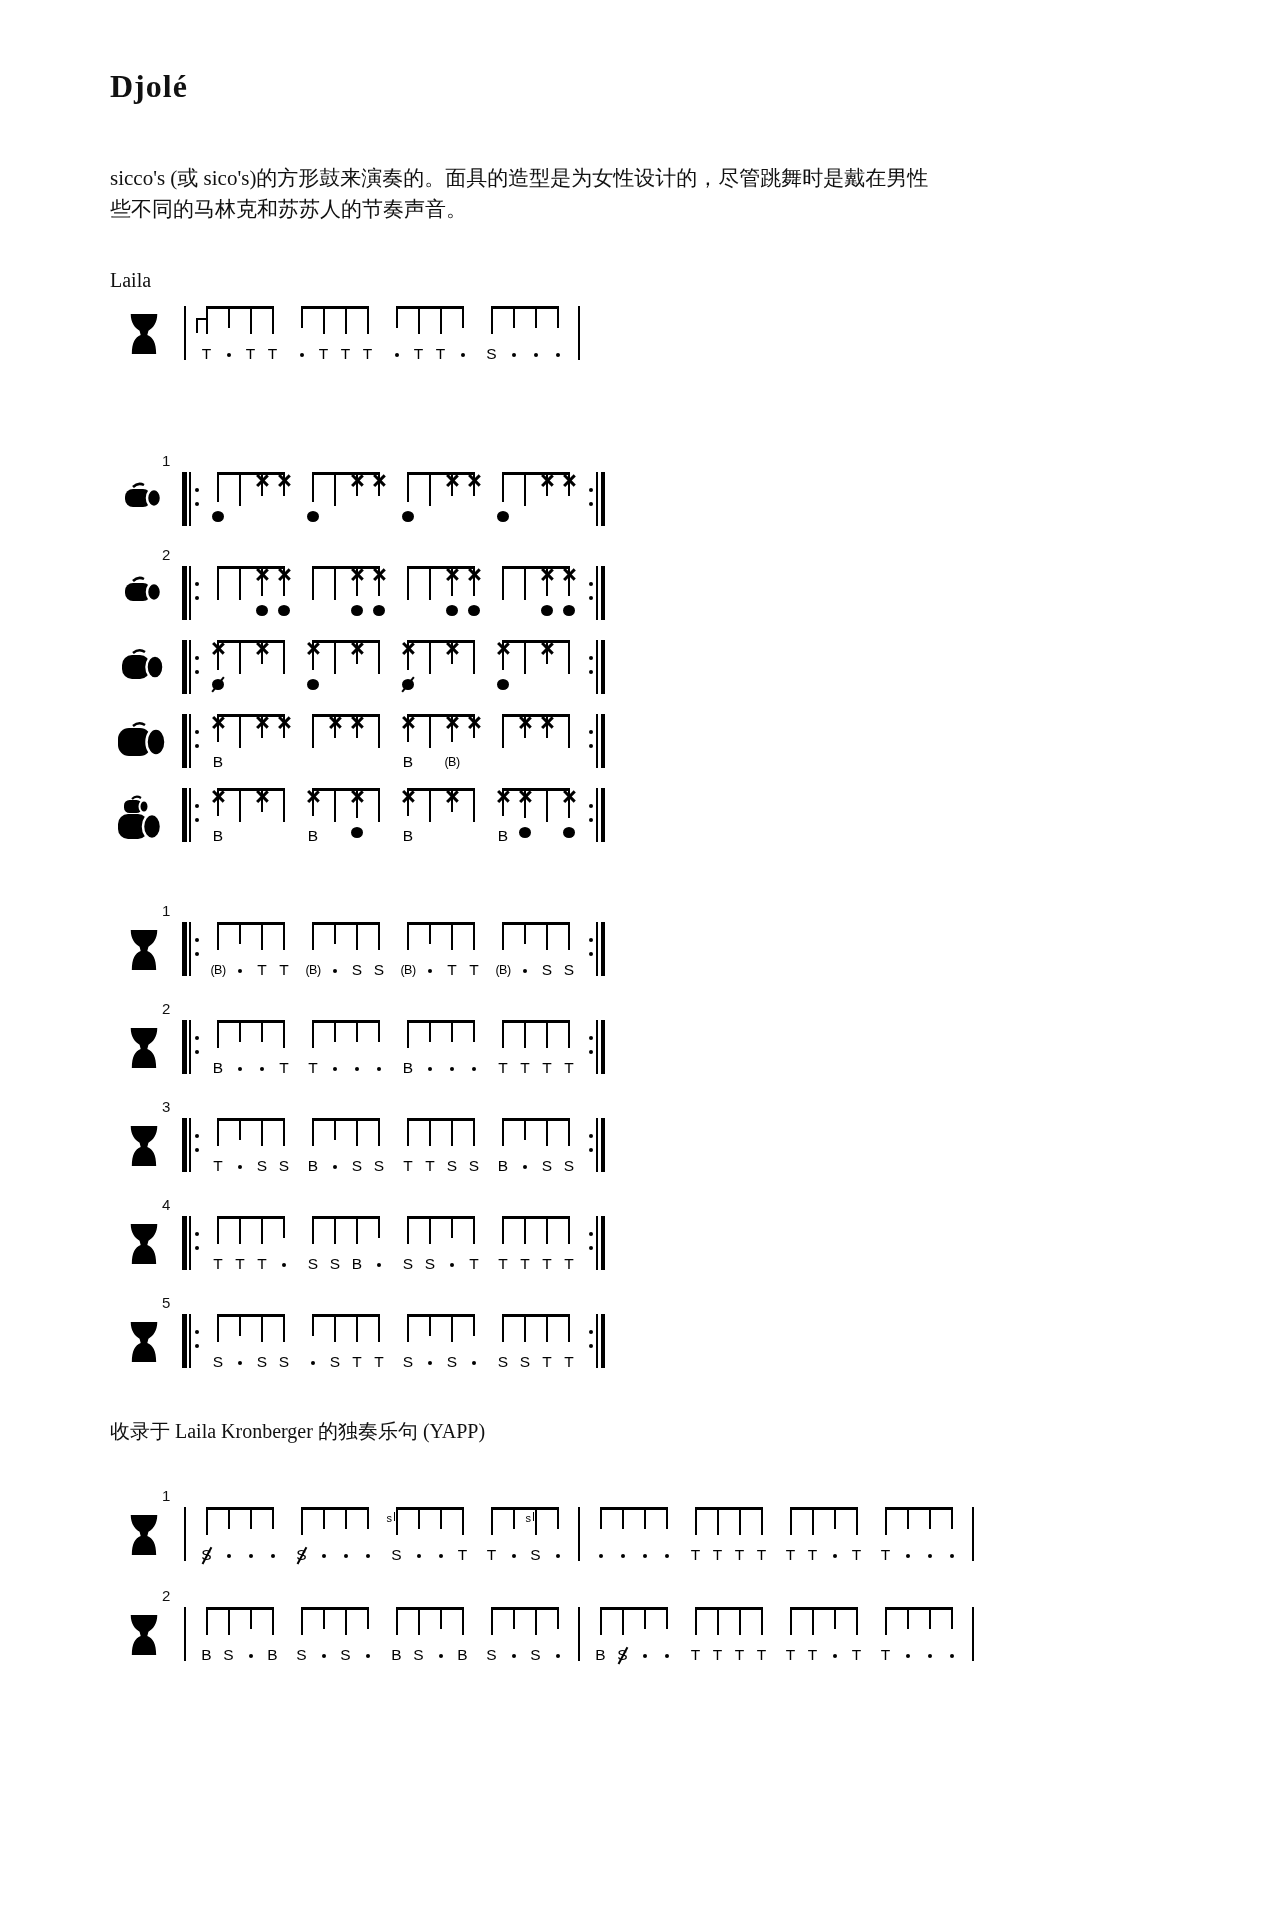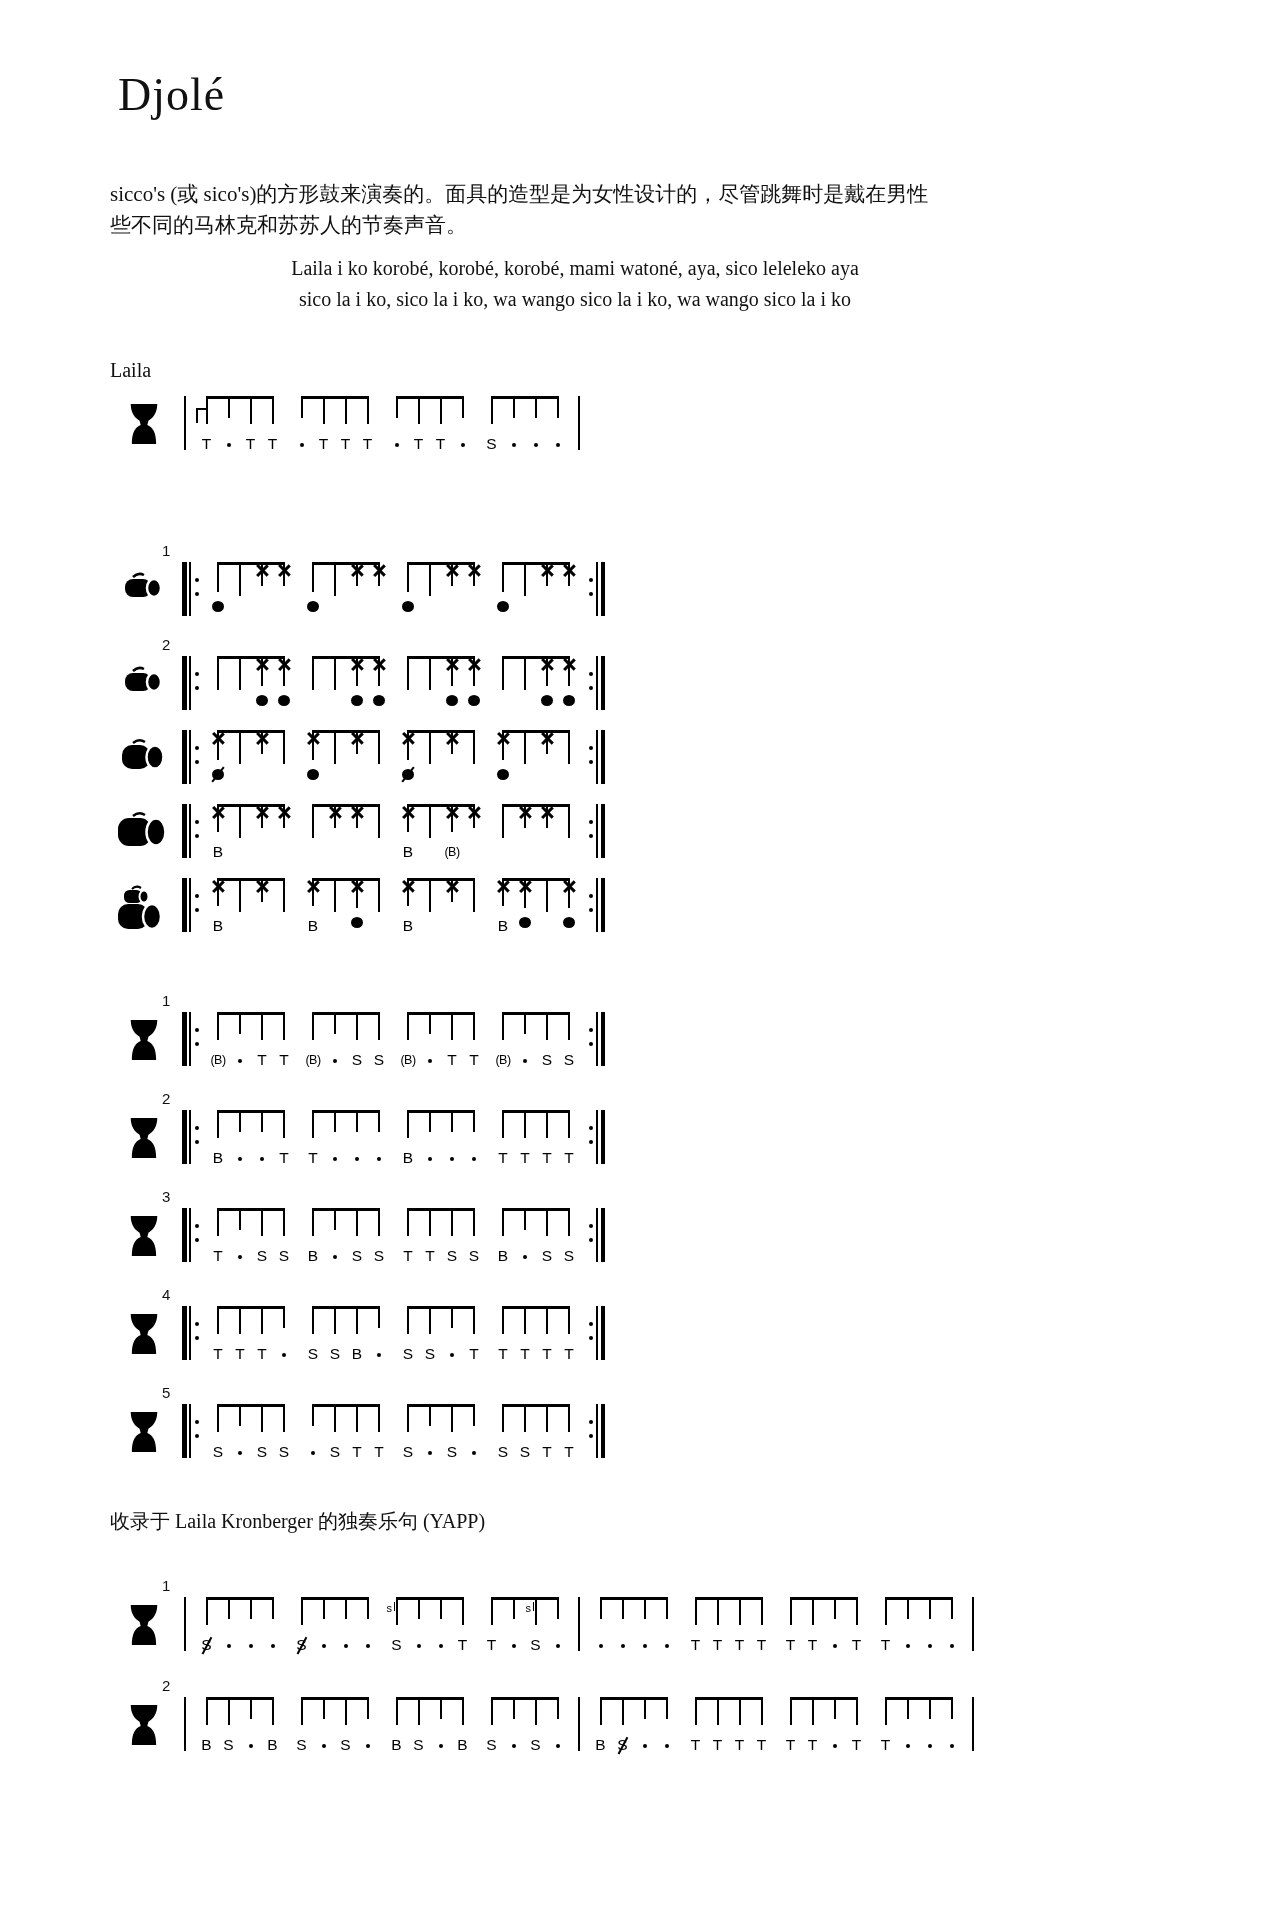--- a/index.html
+++ b/index.html
@@ -2,21 +2,21 @@
 <html><head>
 <meta charset="utf-8">
 <style>
   html,body{margin:0;padding:0;background:#e8e8e8;}
   .page{
     width:1272px;min-height:1914px;margin:0 auto;background:#fff;color:#111;
     box-sizing:border-box;padding:68px 96px 60px 110px;
     font-family:"Liberation Serif","DejaVu Serif",serif;
   }
   
-  .title{font-size:46px;font-weight:normal;margin:0 0 58px 8px;letter-spacing:1px;}
+  .title{font-size:32px;font-weight:bold;margin:0 0 58px 0;letter-spacing:1px;}
   .intro{width:965px;font-size:21px;line-height:31px;}
   .intro-line{white-space:nowrap;}
   .lyrics{width:930px;text-align:center;font-size:20px;line-height:31px;margin-top:12px;}
   .call-label{font-size:20px;margin-top:44px;margin-bottom:14px;}
   .yapp-label{font-size:20px;margin-top:46px;margin-bottom:42px;}
 
   
   .nrow{display:flex;align-items:flex-start;margin-bottom:16px;}
   .sect-call .nrow{margin-bottom:0;}
   #section-call{margin-bottom:88px;}
@@ -59,24 +59,20 @@
 
 <div class="page">
 
   <h1 class="title">Djolé</h1>
 
   <div class="intro">
     <div class="intro-line">sicco's (或 sico's)的方形鼓来演奏的。面具的造型是为女性设计的，尽管跳舞时是戴在男性</div>
     <div class="intro-line">些不同的马林克和苏苏人的节奏声音。</div>
   </div>
 
-  <div class="lyrics">
-    <div>Laila i ko korobé, korobé, korobé, mami watoné, aya, sico leleleko aya</div>
-    <div>sico la i ko, sico la i ko, wa wango sico la i ko, wa wango sico la i ko</div>
-  </div>
 
   <div class="call-label">Laila</div>
 
   <div id="section-call" class="sect-call">
       <div>
         <div class="nrow">
           <div class="icon-cell">
             <svg width="30" height="42" viewBox="0 0 26 38">
               <path fill="#000000" d="M1 1 H25 C25 9 21 14 17 16 L16 20 C21 22 24 27 24 37 H2 C2 27 5 22 10 20 L9 16 C5 14 1 9 1 1 Z"></path>
             </svg>

